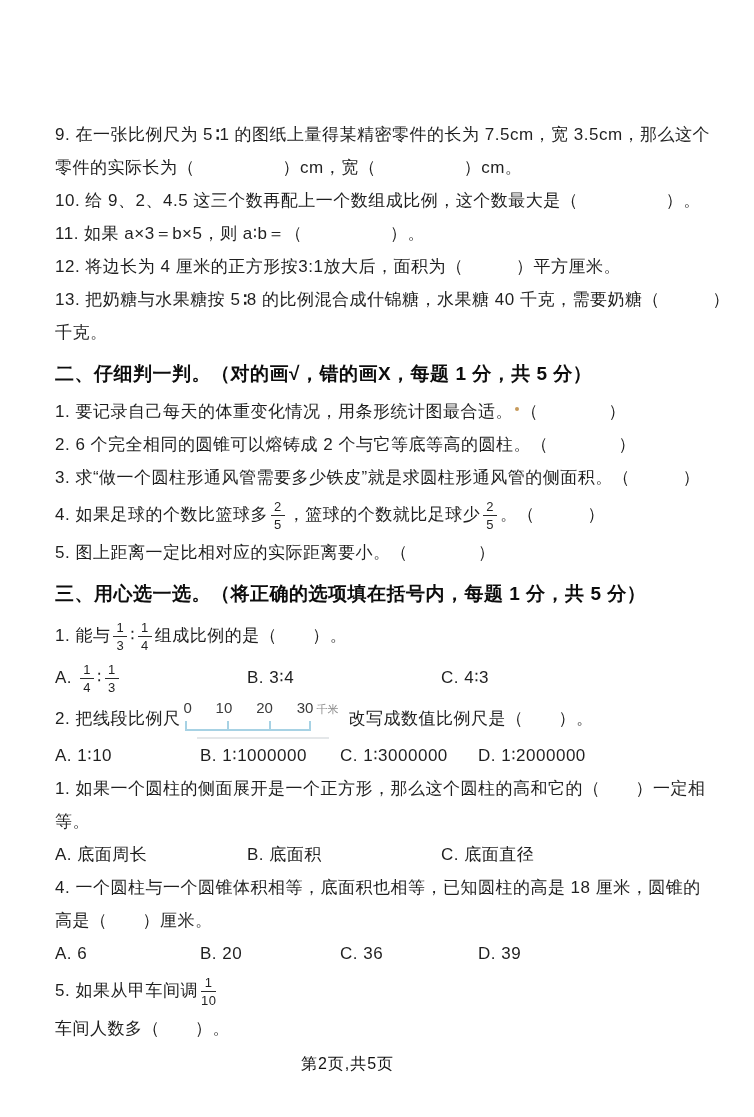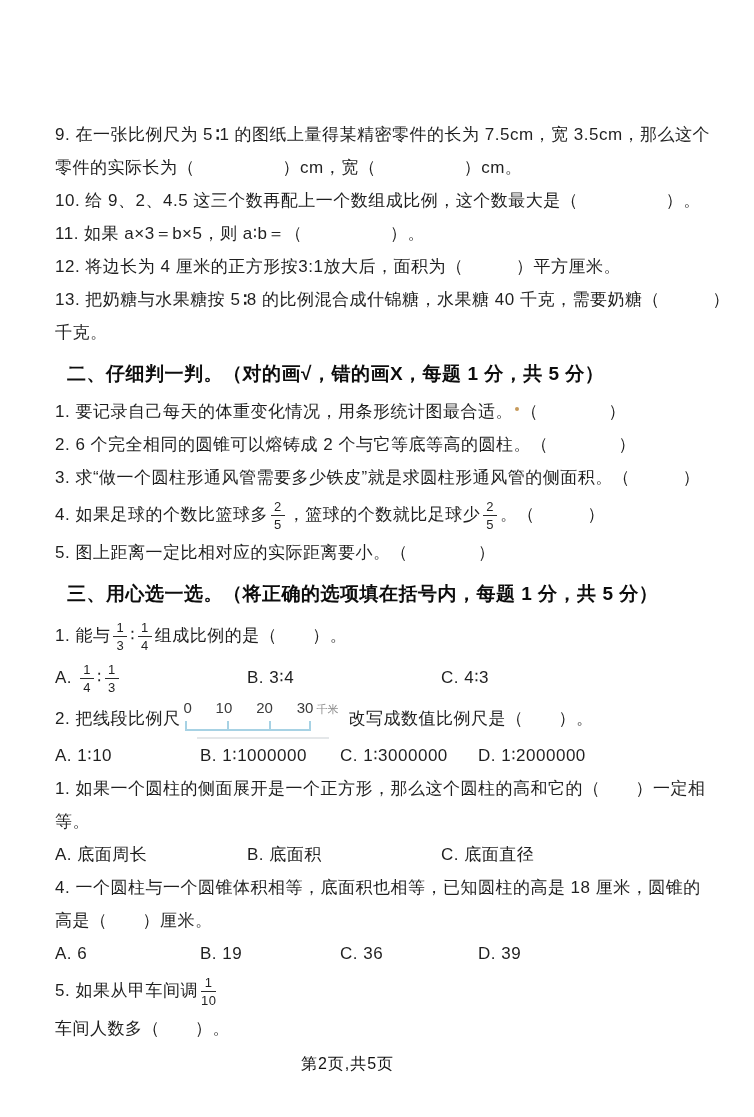--- a/index.html
+++ b/index.html
@@ -20,21 +20,21 @@
     white-space:nowrap;
     letter-spacing:0.5px;
   }
   .line.tall{height:42px;line-height:42px;}
   .line.sbline{height:40px;line-height:40px;}
   .sec-header{
     font-size:19px;
     font-weight:bold;
     color:#0d0d0d;
     line-height:34px;height:34px;
-    margin:8px 0 4px 12px;
+    margin:8px 0 4px 0;
     white-space:nowrap;
     letter-spacing:0.5px;
   }
   
   .frac{
     display:inline-block;
     text-align:center;
     vertical-align:-9px;
     line-height:1;
     margin:0 3px;
@@ -147,21 +147,21 @@
         <div class="line"><span class="run">等。</span></div>
         <div class="line options cols3">
           <span class="opt-cell"><span class="run">A. 底面周长</span></span>
           <span class="opt-cell"><span class="run">B. 底面积</span></span>
           <span class="opt-cell"><span class="run">C. 底面直径</span></span>
         </div>
         <div class="line"><span class="run">4. 一个圆柱与一个圆锥体积相等，底面积也相等，已知圆柱的高是 18 厘米，圆锥的</span></div>
         <div class="line"><span class="run">高是（　　）厘米。</span></div>
         <div class="line options cols4">
           <span class="opt-cell"><span class="run">A. 6</span></span>
-          <span class="opt-cell"><span class="run">B. 19</span></span>
+          <span class="opt-cell"><span class="run">B. 20</span></span>
           <span class="opt-cell"><span class="run">C. 36</span></span>
           <span class="opt-cell"><span class="run">D. 39</span></span>
         </div>
         <div class="line tall"><span class="run">5. 如果从甲车间调</span><span class="frac"><span class="num">1</span><span class="den">10</span></span></div>
         <div class="line"><span class="run">车间人数多（　　）。</span></div>
       </section>
     </main>
   <div class="footer">第2页,共5页</div>
 </div>
 

